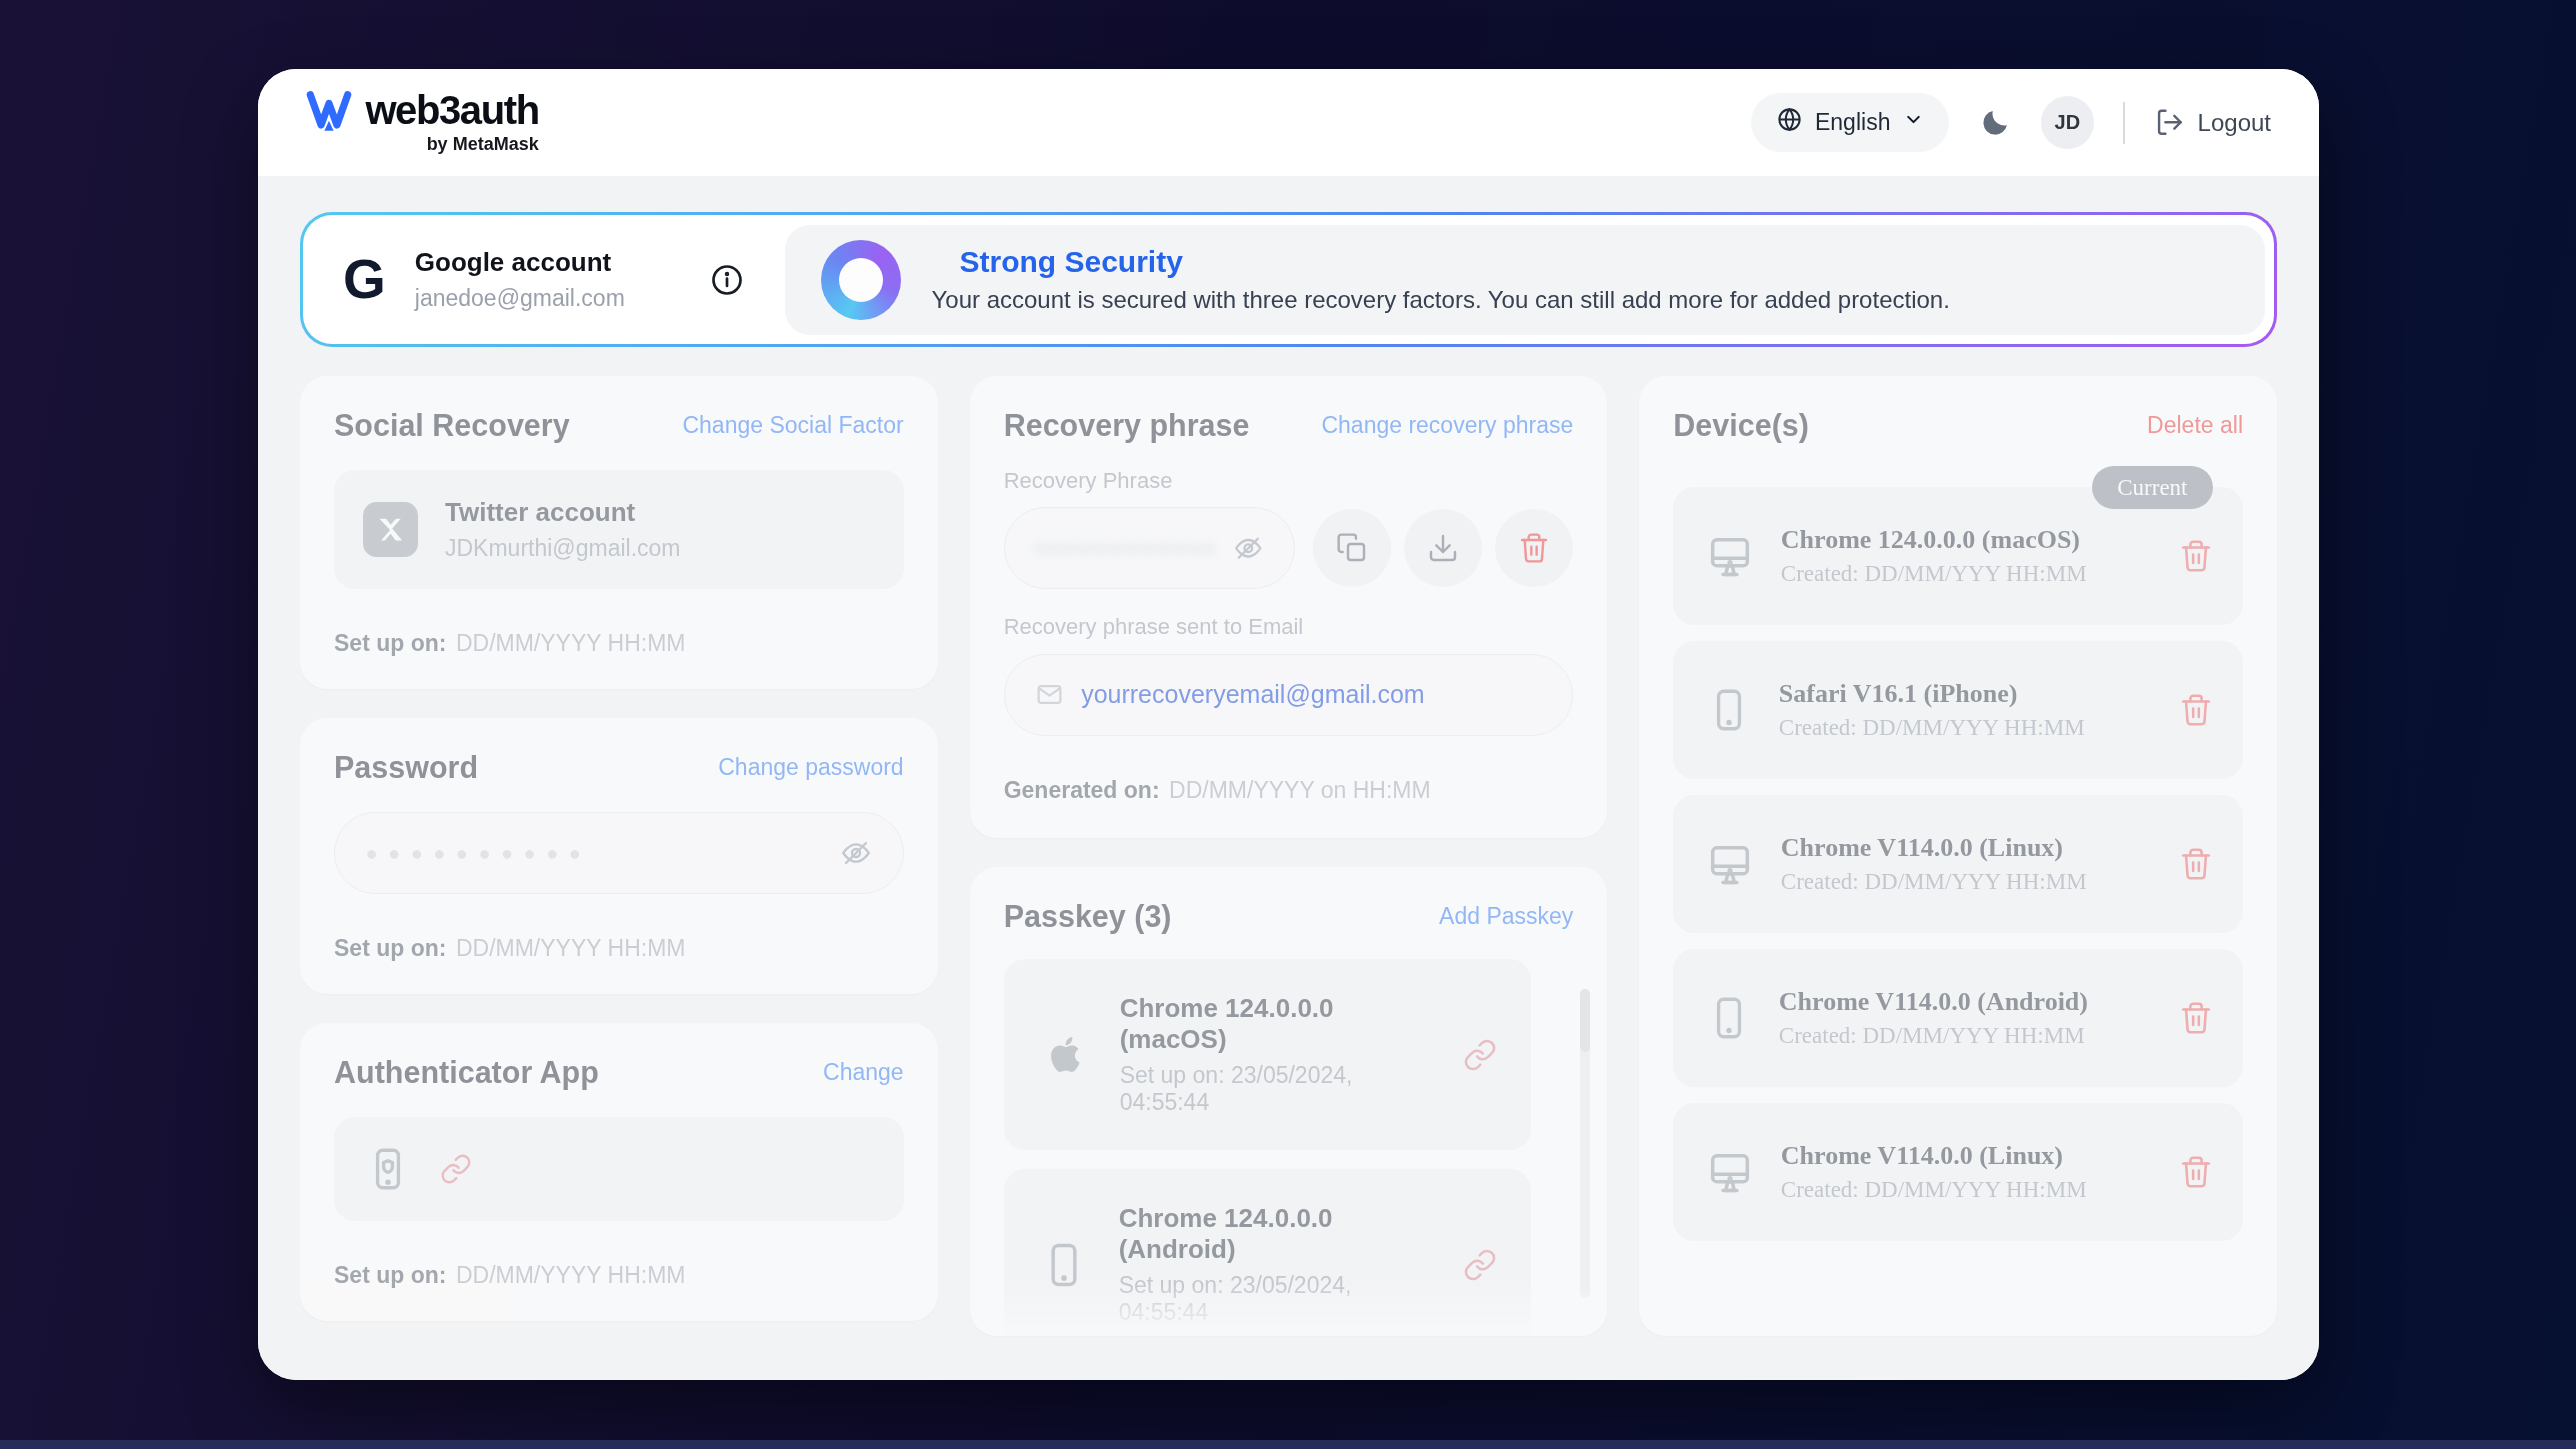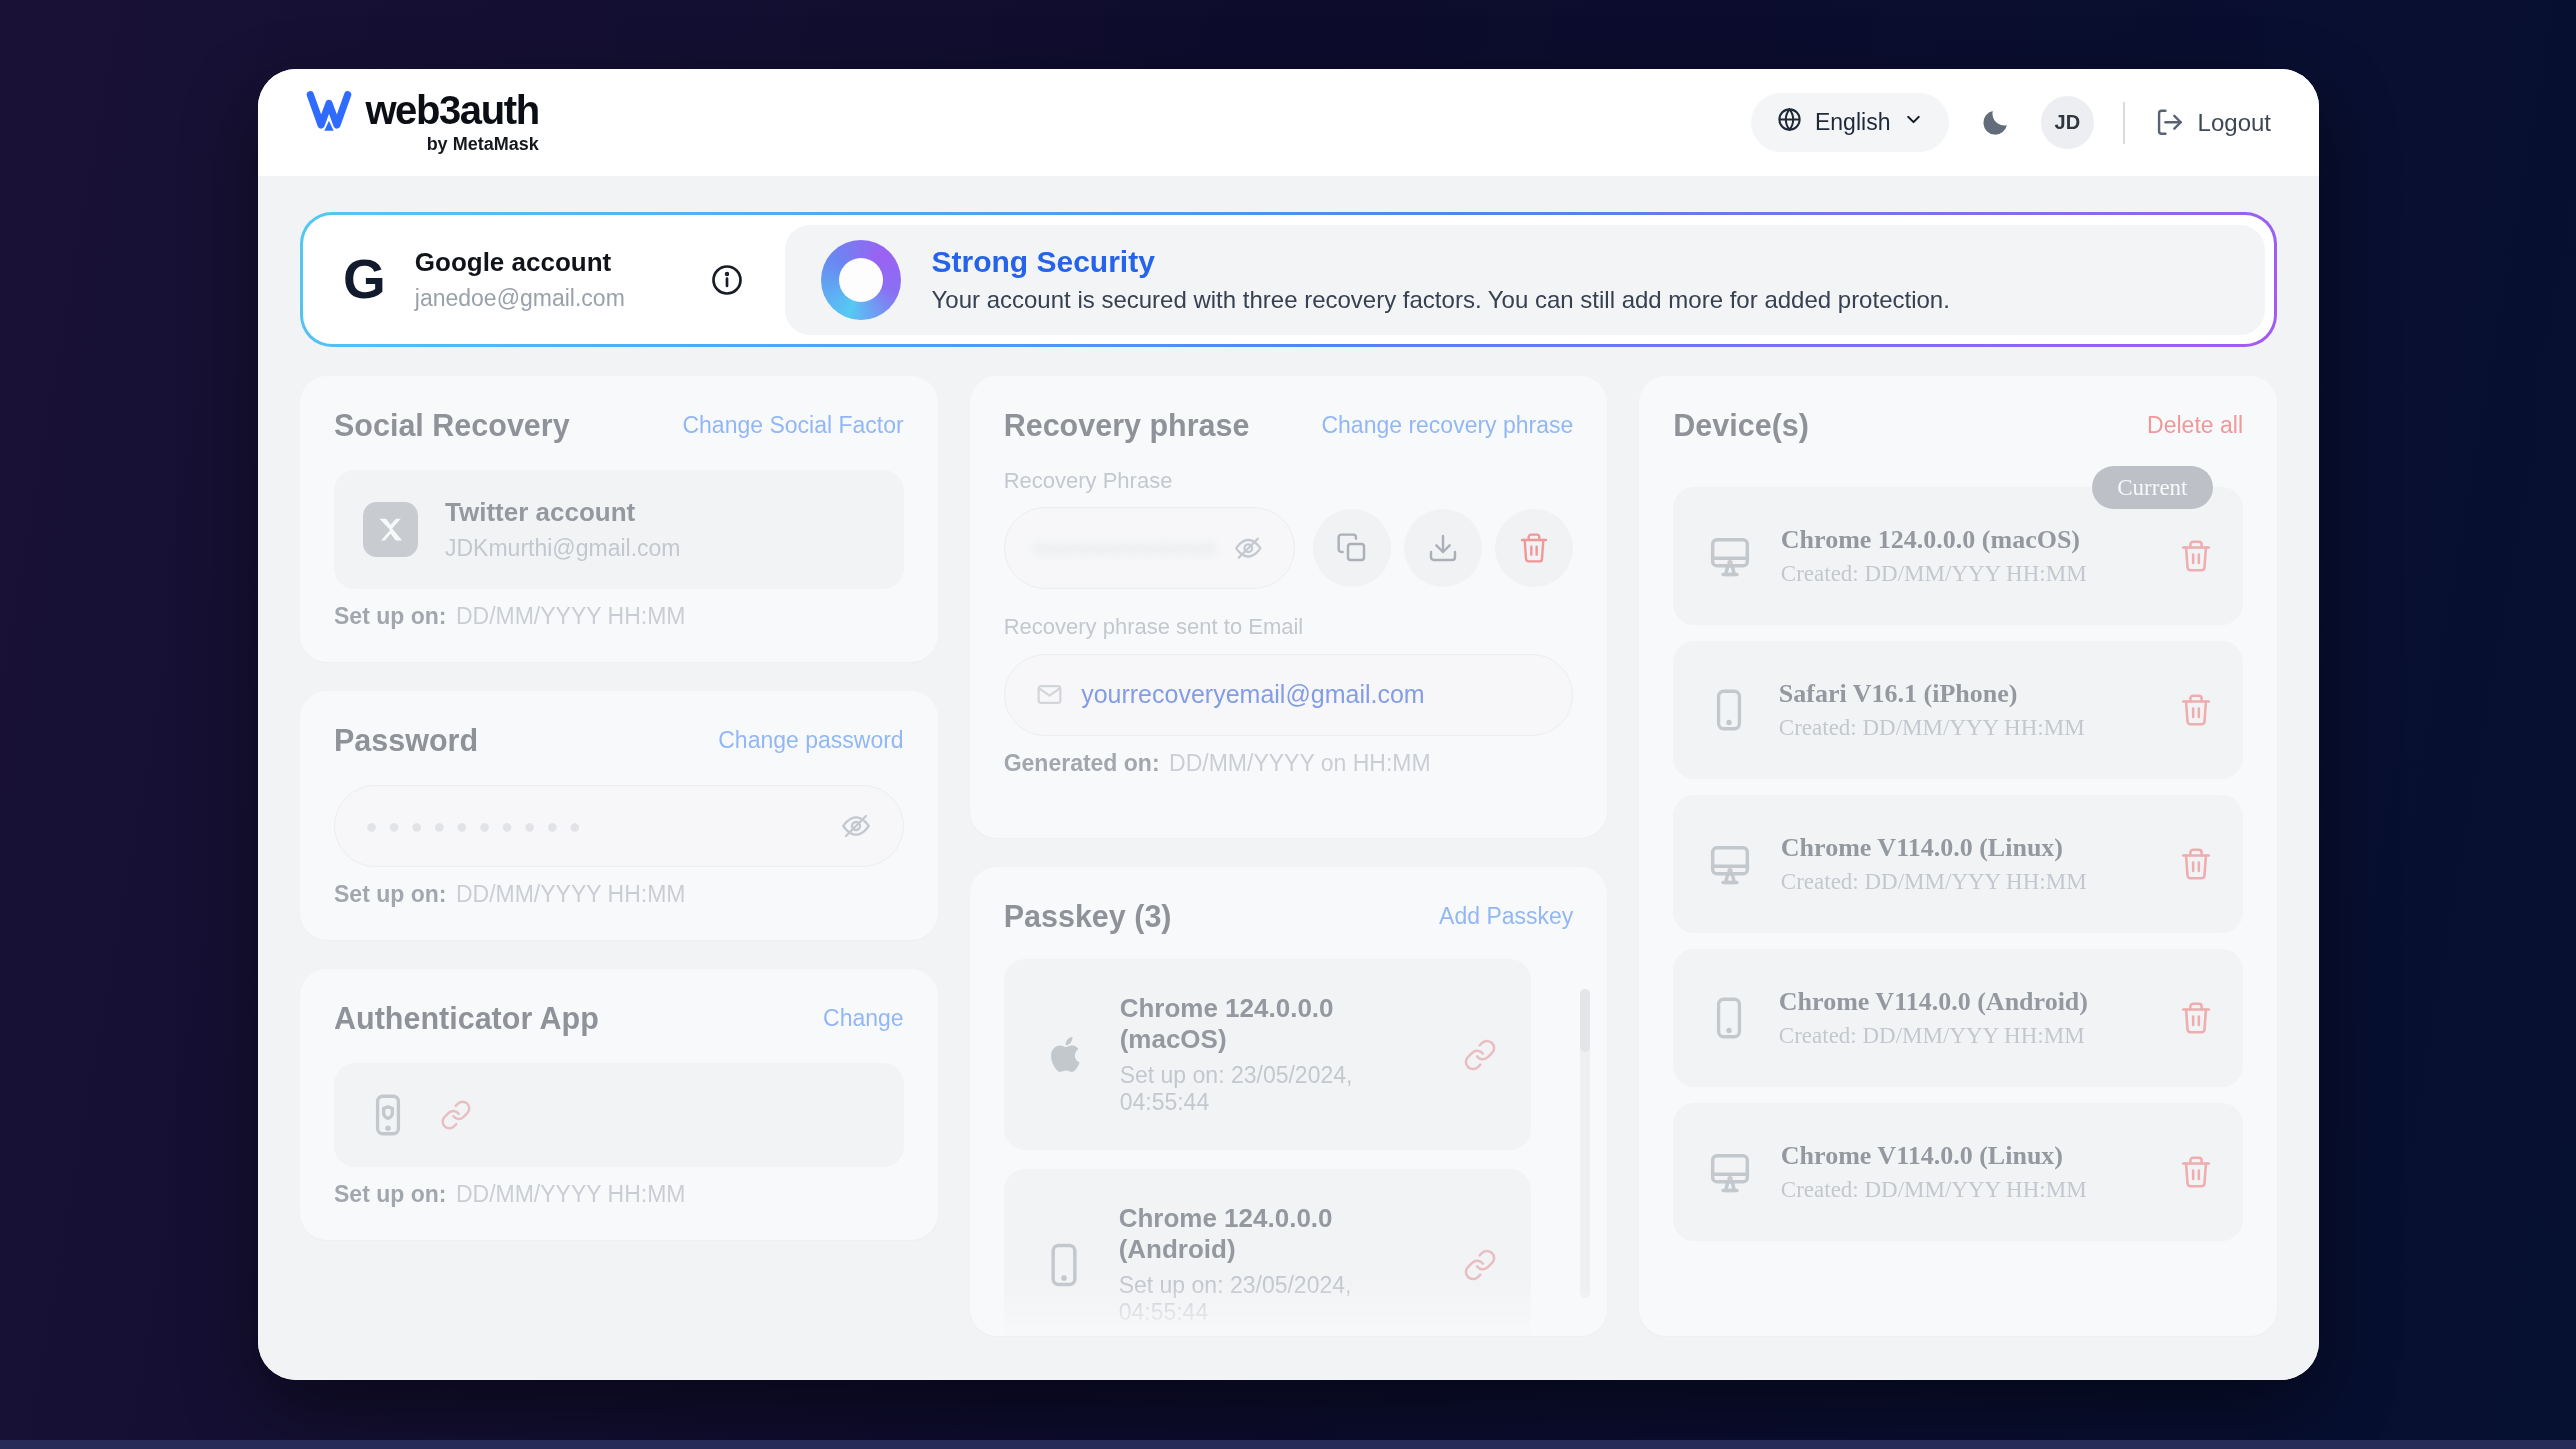--- a/index.html
+++ b/index.html
@@ -43,37 +43,37 @@
   }
   .banner-left { width:482px; display:flex; align-items:center; gap:29px; padding:0 40px; }
   .g-glyph { font-size:55px; font-weight:800; color:#121a2e; line-height:1; }
   .acc-title { font-size:26px; font-weight:700; color:#10131a; }
   .acc-email { font-size:23px; color:#9aa1ab; margin-top:6.7px; }
   .info-btn { margin-left:auto; color:#171c26; display:flex; cursor:pointer; }
   .banner-right { flex:1; margin:9.5px 9.5px 9.5px 0; background:#f2f4f6; border-radius:25px; display:flex; align-items:center; gap:30.5px; padding:0 36px; }
   .ring { width:80px; height:80px; border-radius:50%; position:relative; flex:none;
     background:conic-gradient(from 200deg,#56c9f3,#6a86f2 30%,#9a62f2 55%,#8a6ff3 75%,#56c9f3); }
   .ring::after { content:""; position:absolute; inset:18px; border-radius:50%; background:#fdfdfe; }
-  .sec-title { font-size:30px; font-weight:700; color:#2563eb; }
+  .sec-title { font-size:30px; font-weight:700; color:#2563eb;margin-left:28px; }
   .sec-desc { font-size:24px; color:#374151; margin-top:7.6px; }
 
   
   .grid { margin-top:29px; display:grid; grid-template-columns:1fr 1fr 1fr; gap:29px 32px; opacity:.52; }
   .col { display:flex; flex-direction:column; gap:29px; }
   .card { background:#fff; border-radius:27px; padding:32px 34px; box-shadow:0 1px 1.9px rgba(16,24,40,.05); }
   .card-head { display:flex; align-items:center; justify-content:space-between; }
   .card-title { font-size:30.5px; font-weight:700; color:#353b46; }
   .link { font-size:23px; font-weight:500; color:#3b82f6; cursor:pointer; }
   .link-danger { color:#ef4444; }
 
   .row-box { background:#f3f4f6; border-radius:21px; display:flex; align-items:center; gap:27px; padding:27px 29px; margin-top:27px; }
   .row-title { font-size:26px; font-weight:600; color:#3f4652; }
   .row-sub { font-size:23px; color:#9aa1ab; margin-top:6.7px; }
   .x-badge { width:55px; height:55px; border-radius:13.4px; background:#a2a7ae; color:#fff; display:flex; align-items:center; justify-content:center; flex:none; }
-  .setup-line { margin-top:14px; font-size:23px; }
+  .setup-line { margin-top:41px; font-size:23px; }
   .setup-label { font-weight:700; color:#5a626e; }
   .setup-value { color:#a7adb6; margin-left:9.5px; }
 
   .field { height:82px; border:1.9px solid #e6e8ec; background:#fcfcfd; border-radius:42px; display:flex; align-items:center; padding:0 30.5px; }
   .pw-field { margin-top:27px; }
   .pw-dots { font-size:20px; letter-spacing:10.5px; color:#d2d6dc; flex:1; line-height:1; }
   .eye { color:#9ca3af; display:flex; cursor:pointer; }
 
   .field-label { font-size:22px; color:#9aa1ab; margin-top:25px; }
   .phrase-row { display:flex; align-items:center; gap:13.4px; margin-top:13.4px; }

